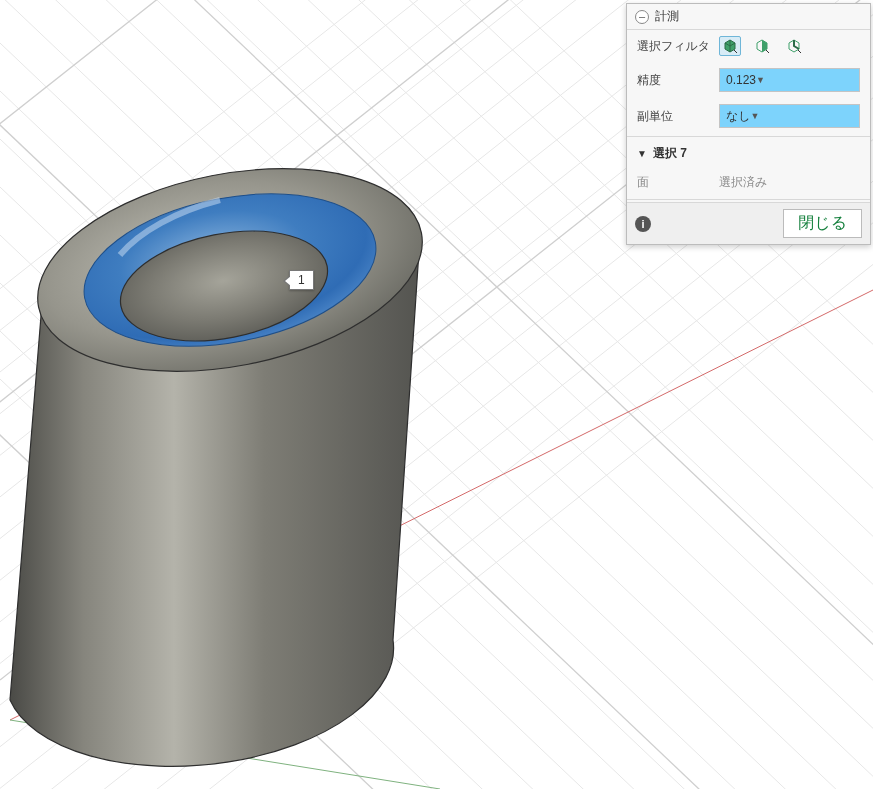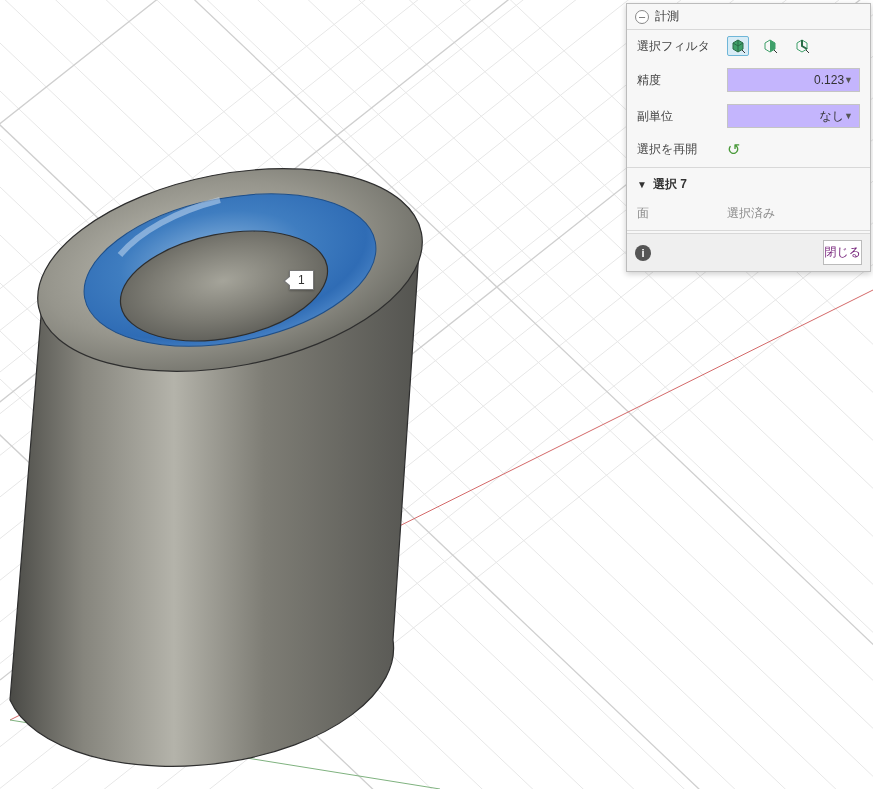--- a/index.html
+++ b/index.html
@@ -1,36 +1,36 @@
 <!DOCTYPE html>
 <html><head>
 <meta charset="utf-8">
 <style>
   html,body{margin:0;padding:0;width:873px;height:789px;overflow:hidden;font-family:"Meiryo","Yu Gothic",sans-serif;font-size:12px;color:#333;background:#fff}
   .viewport{position:absolute;inset:0}
   .panel{position:absolute;top:3px;right:2px;width:243px;background:#f7f7f7;border:1px solid #bcbcbc;box-shadow:0 2px 6px rgba(0,0,0,.2)}
   .panel-title{display:flex;align-items:center;gap:6px;padding:4px 8px;border-bottom:1px solid #d8d8d8;font-size:12px}
   .minus{width:12px;height:12px;border-radius:50%;background:#fff;border:1px solid #888;display:flex;align-items:center;justify-content:center;font-size:11px;line-height:1;color:#555}
-  .row{display:flex;align-items:center;padding:6px 10px;gap:8px}
+  .row{display:flex;align-items:center;padding:6px 10px;}
   .lbl{width:82px;color:#444}
   .val{flex:1;color:#333}
   .filter-icons{display:flex;gap:10px}
   .ficon{width:20px;height:18px;display:flex;align-items:center;justify-content:center;border:1px solid transparent;border-radius:2px}
   .ficon.active{background:#d8ecf6;border-color:#6fb6d8}
-  .select{flex:1;height:22px;background:#c4b5fd;border:1px solid #c4c4c4;display:flex;align-items:center;justify-content:flex-end;padding:0 6px;color:#333}
+  .select{flex:1;height:22px;background:#7dd3fc;border:1px solid #c4c4c4;display:flex;align-items:center;justify-content:flex-start;padding:0 6px;color:#333}
   .select .caret{font-size:9px;color:#555}
   .refresh{color:#4a9a3a;font-size:16px}
   .chk{width:14px;height:14px;border:1px solid #999;border-radius:3px;background:#fff}
   .divider{height:1px;background:#d8d8d8;margin:2px 0}
   .sect{display:flex;align-items:center;gap:6px;padding:6px 10px;font-weight:bold;color:#333}
   .sect .tri{font-size:10px}
   .muted{color:#8a8a8a}
   .footer{display:flex;align-items:center;justify-content:space-between;padding:6px 8px;border-top:1px solid #d8d8d8;background:#efefef}
   .info{width:16px;height:16px;border-radius:50%;background:#555;color:#fff;display:flex;align-items:center;justify-content:center;font-size:11px;font-weight:bold}
-  .close-btn{background:#fff;border:1px solid #bbb;padding:3px 0;font-size:12px;color:#701a75}
+  .close-btn{background:#fff;border:1px solid #bbb;padding:3px 14px;font-size:16px;color:#15803d}
   .callout{position:absolute;left:289px;top:270px}
   .callout-box{background:#fff;border:1px solid #777;padding:2px 8px;font-size:12px;color:#333;box-shadow:0 1px 2px rgba(0,0,0,.25)}
   .callout-tail{position:absolute;left:-6px;top:6px;width:0;height:0;border-top:5px solid transparent;border-bottom:5px solid transparent;border-right:6px solid #777}
   .callout-tail2{position:absolute;left:-4px;top:6px;width:0;height:0;border-top:5px solid transparent;border-bottom:5px solid transparent;border-right:6px solid #fff}
 </style>
 </head>
 <body>
 
 <svg class="viewport" width="873" height="789" viewBox="0 0 873 789">
   <defs>
@@ -182,24 +182,20 @@
   </div>
 
   <div class="row">
     <span class="lbl">副単位</span>
     <div class="select">
       <span>なし</span>
       <span class="caret">▼</span>
     </div>
   </div>
 
-  <div class="row">
-    <span class="lbl">選択を再開</span>
-    <span class="refresh">↺</span>
-  </div>
 
 
   <div class="divider"></div>
 
   <div class="sect">
     <span class="tri">▼</span>
     <span>選択 7</span>
   </div>
 
   <div class="row">

